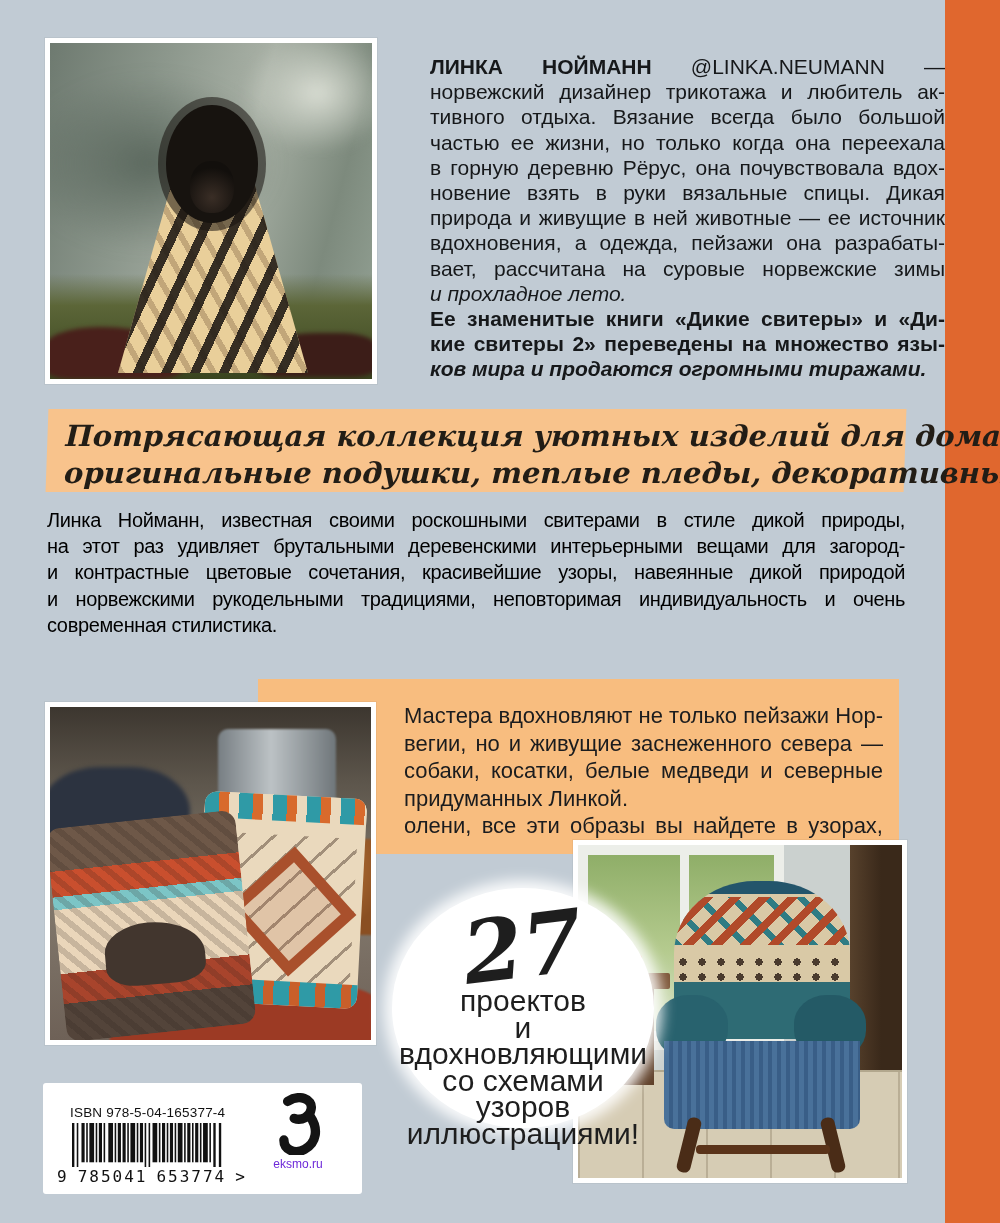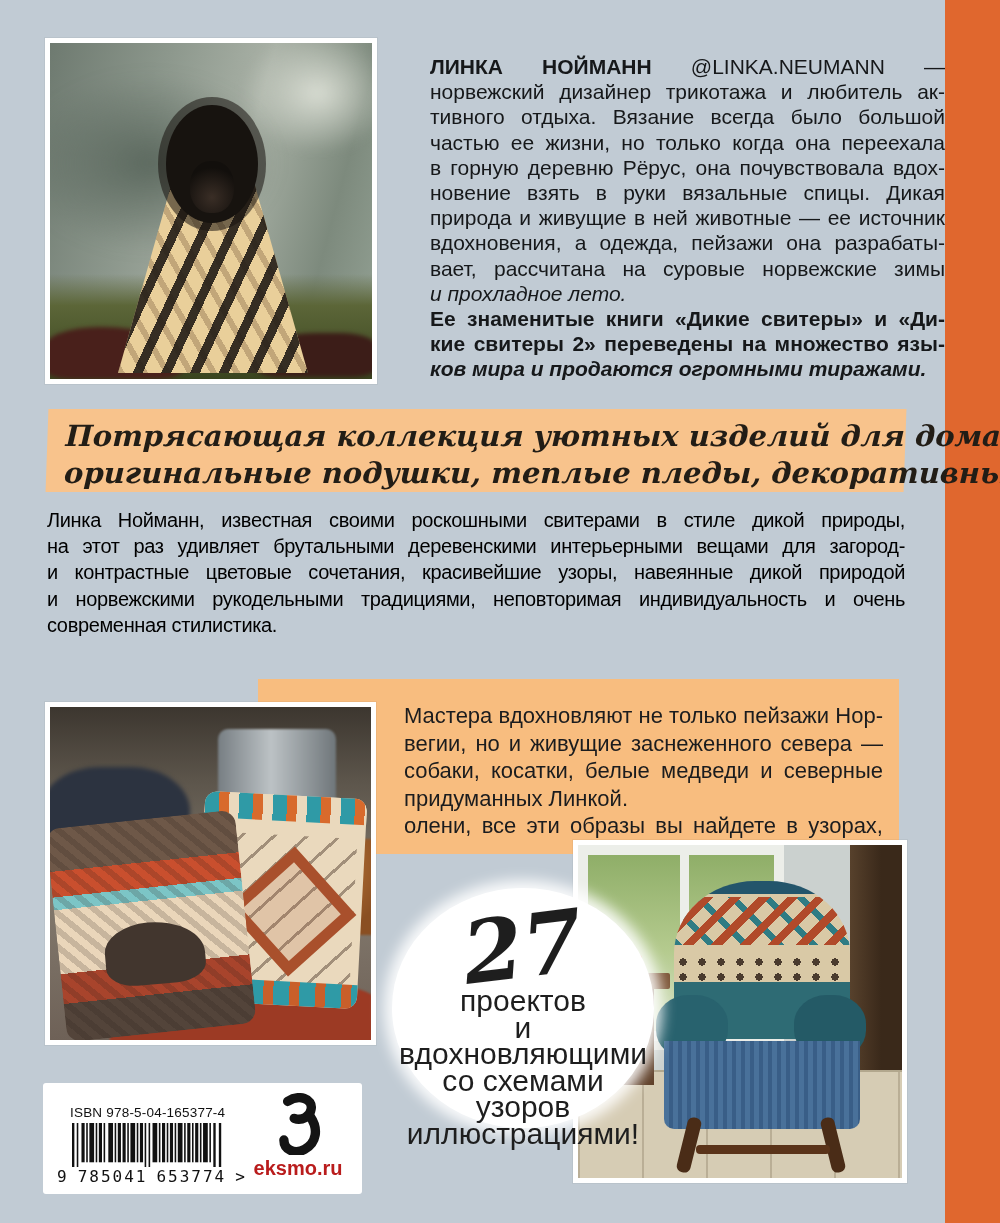--- a/index.html
+++ b/index.html
@@ -49,21 +49,21 @@
   
   .isbn{position:absolute;left:43px;top:1067px;width:319px;height:111px;background:#fff;border-radius:3px;margin-top:16px;}
   .isbn-label{position:absolute;left:27px;top:22px;font-size:13.5px;color:#111;letter-spacing:0.2px;}
   .barcode{position:absolute;left:29px;top:40px;}
   .digits{position:absolute;left:14px;top:84px;width:180px;display:flex;align-items:baseline;
           font-family:"DejaVu Sans Mono",monospace;font-size:16px;color:#111;}
   .digits span{margin-right:9px;letter-spacing:2px;}
   .digits .arrow{margin-right:0;letter-spacing:0;}
   .eksmo{position:absolute;left:205px;top:10px;width:100px;text-align:center;}
   .eksmo svg{display:block;margin:0 auto;}
-  .eksmo-site{font-size:20px;font-weight:bold;color:#b91c1c;margin-top:2px;}
+  .eksmo-site{font-size:12px;font-weight:normal;color:#6d28d9;margin-top:2px;}
 
   
   .dogph .bgm{position:absolute;inset:0;background:linear-gradient(105deg,#6e7a70 0%,#8d988d 30%,#a9b1a6 55%,#7d8a7d 80%,#95a396 100%);}
   .dogph .snow{position:absolute;right:-20px;top:-10px;width:150px;height:120px;border-radius:50%;
                background:radial-gradient(closest-side,#d8dcd2,rgba(216,220,210,0));filter:blur(6px);}
   .dogph .ridge{position:absolute;left:-30px;top:30px;width:260px;height:180px;border-radius:40%;
                background:radial-gradient(closest-side,rgba(70,84,74,0.7),rgba(70,84,74,0));filter:blur(8px);}
   .dogph .grass{position:absolute;left:0;right:0;bottom:0;height:105px;
                background:linear-gradient(180deg,rgba(92,102,56,0) 0%,#5c6638 30%,#39441f 100%);}
   .dogph .blanket{position:absolute;left:68px;bottom:6px;width:190px;height:215px;

